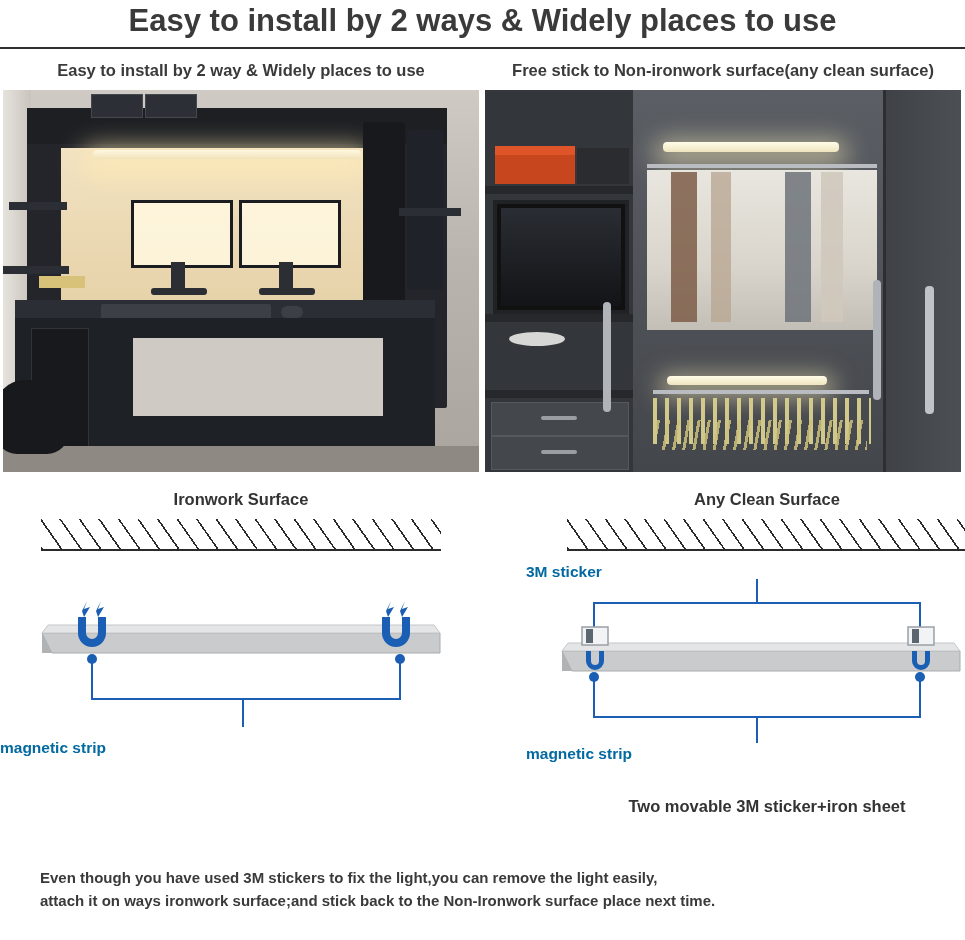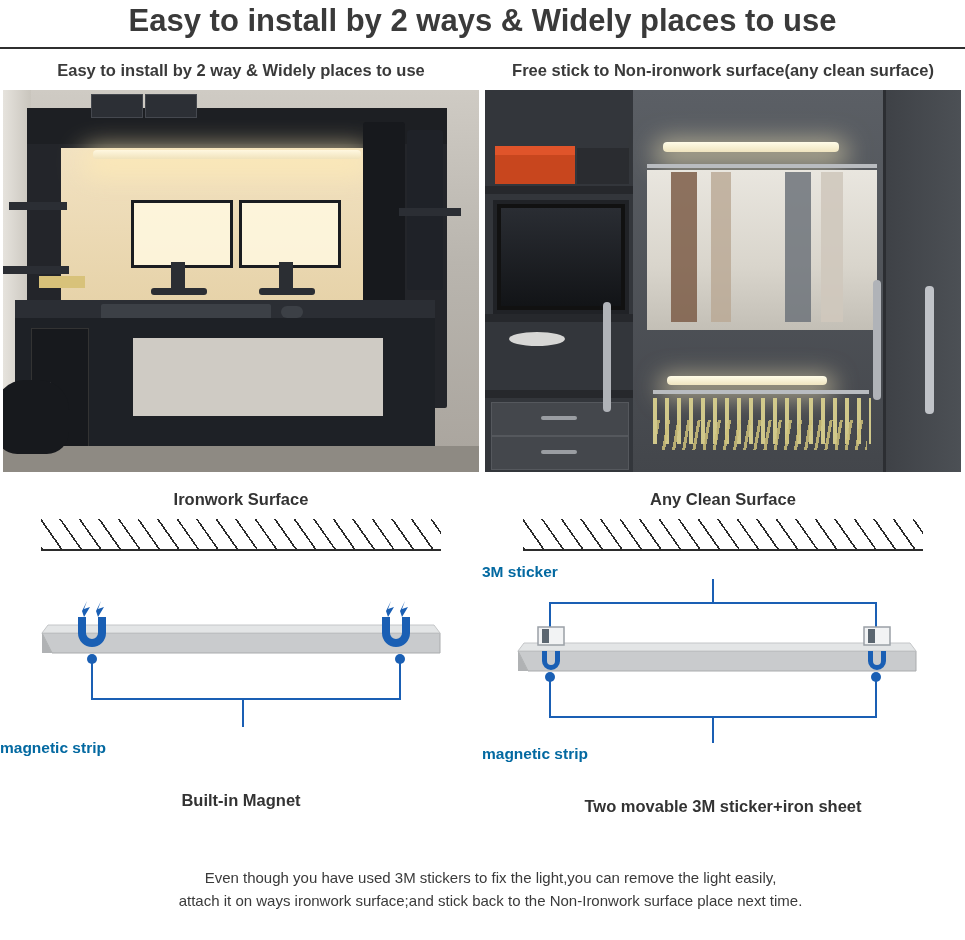--- a/index.html
+++ b/index.html
@@ -224,20 +224,21 @@
   .wd-handle1 { position:absolute; left:118px; top:212px; width:8px; height:110px; background:#b0b3b8; border-radius:4px;}
   .wd-handle2 { position:absolute; left:388px; top:190px; width:8px; height:120px; background:#b0b3b8; border-radius:4px;}
   .wd-handle3 { position:absolute; left:440px; top:196px; width:9px; height:128px; background:#c0c3c8; border-radius:4px;}
   .wd-slit { position:absolute; left:398px; top:0; width:3px; height:382px; background:#2c2e32;}
 
   
   .diagram-area {
     display: flex;
     width: 965px;
     margin-top: 18px;
+    gap: 44px;
   }
   .diag {
     width: 482px;
     position: relative;
     height: 360px;
   }
   .diag-title {
     text-align: center;
     font-size: 16.5px;
     font-weight: bold;
@@ -268,26 +269,26 @@
     text-align:left;
   }
   .footer-title {
     text-align:center;
     font-size: 16.5px;
     font-weight: bold;
     color:#333;
     margin-top: 4px;
   }
   .bottom-note {
-    text-align:center;
+    text-align:left;
     font-size: 15px;
-    font-weight: normal;
+    font-weight: bold;
     color:#3a3a3a;
     line-height: 1.55;
-    padding: 16px 40px 10px 56px;
+    padding: 16px 40px 10px 40px;
   }
   svg { display:block; }
 </style>
 </head>
 <body>
 
 <div class="page">
 
   <div class="main-title">Easy to install by 2 ways &amp; Widely places to use</div>
   <div class="divider"></div>
@@ -396,21 +397,20 @@
           <path d="M400 56 l5 -10 l-3 8 l6 -2 l-6 10 z" fill="#1a5fb4"></path>
         </g>
 
         <circle cx="92" cy="104" r="5" fill="#1a5fb4"></circle>
         <circle cx="400" cy="104" r="5" fill="#1a5fb4"></circle>
         <polyline points="92,104 92,144 400,144 400,104" fill="none" stroke="#1a5fb4" stroke-width="2"></polyline>
         <line x1="243" y1="144" x2="243" y2="172" stroke="#1a5fb4" stroke-width="2"></line>
       </svg>
 
       <div class="label-blue" style="margin-top:-16px;">magnetic strip</div>
-      <div class="footer-title" style="margin-top:34px;">Built-in Magnet</div>
     </div>
 
     <div class="diag">
       <div class="diag-title">Any Clean Surface</div>
       <div class="hatch-wrap">
         <div class="hatch"></div>
         <div class="hatch-line"></div>
       </div>
 
       <div class="label-blue" style="margin-top:8px;">3M sticker</div>

